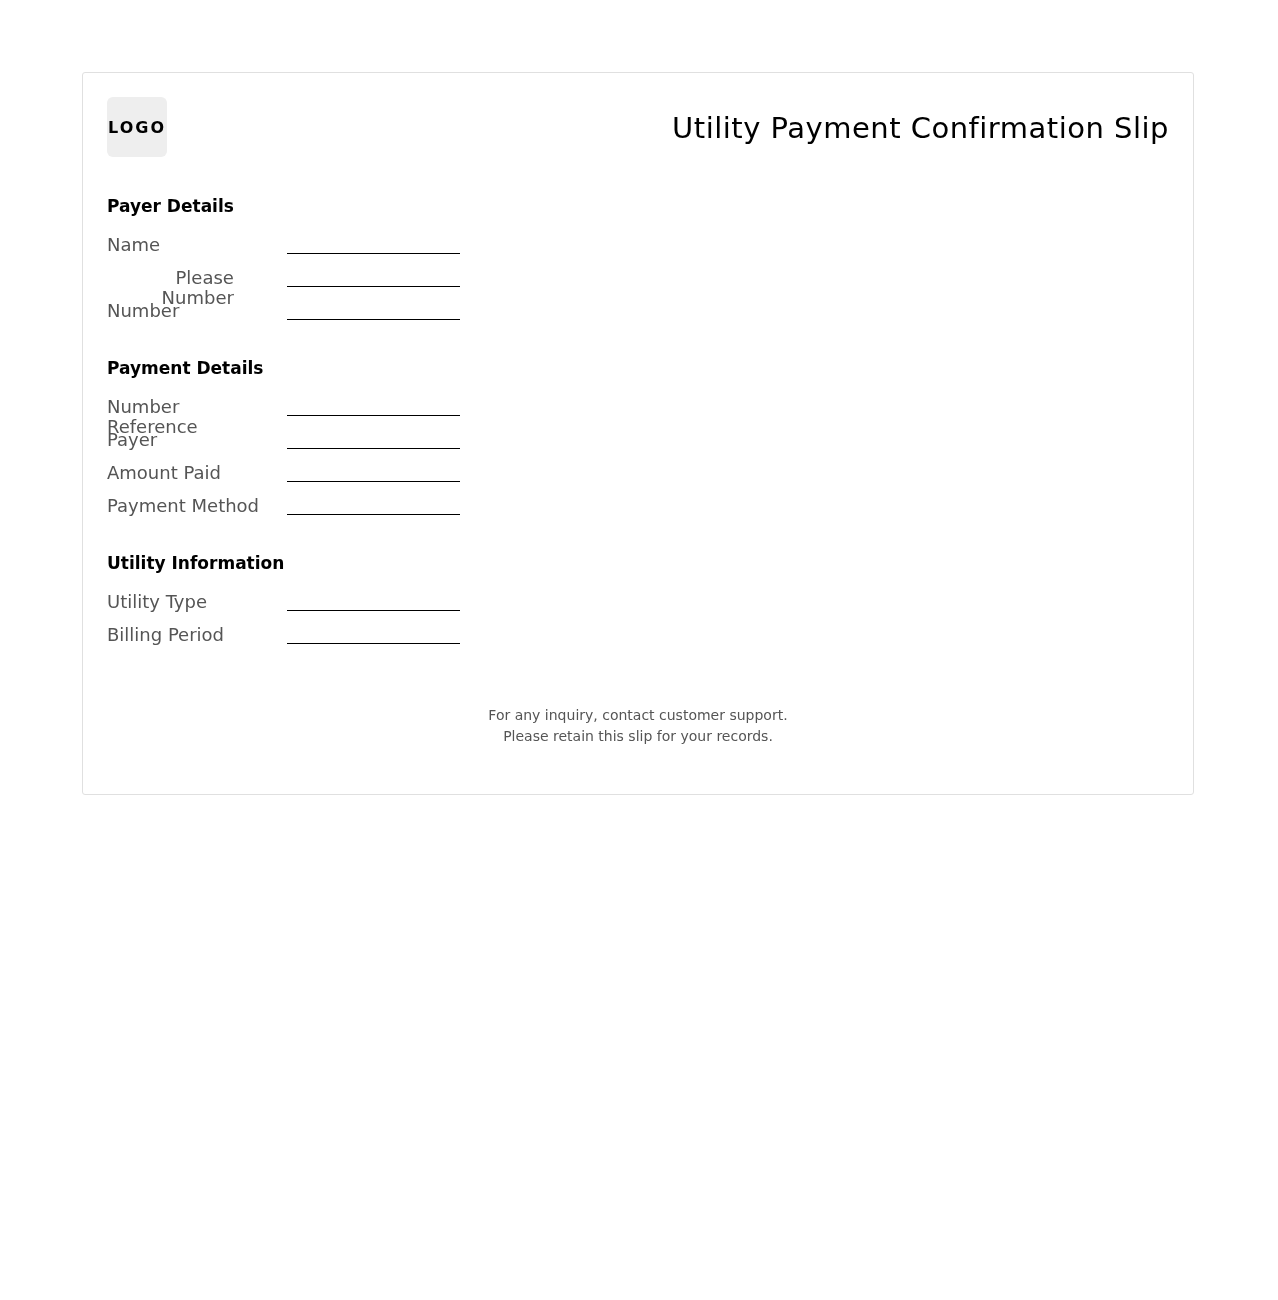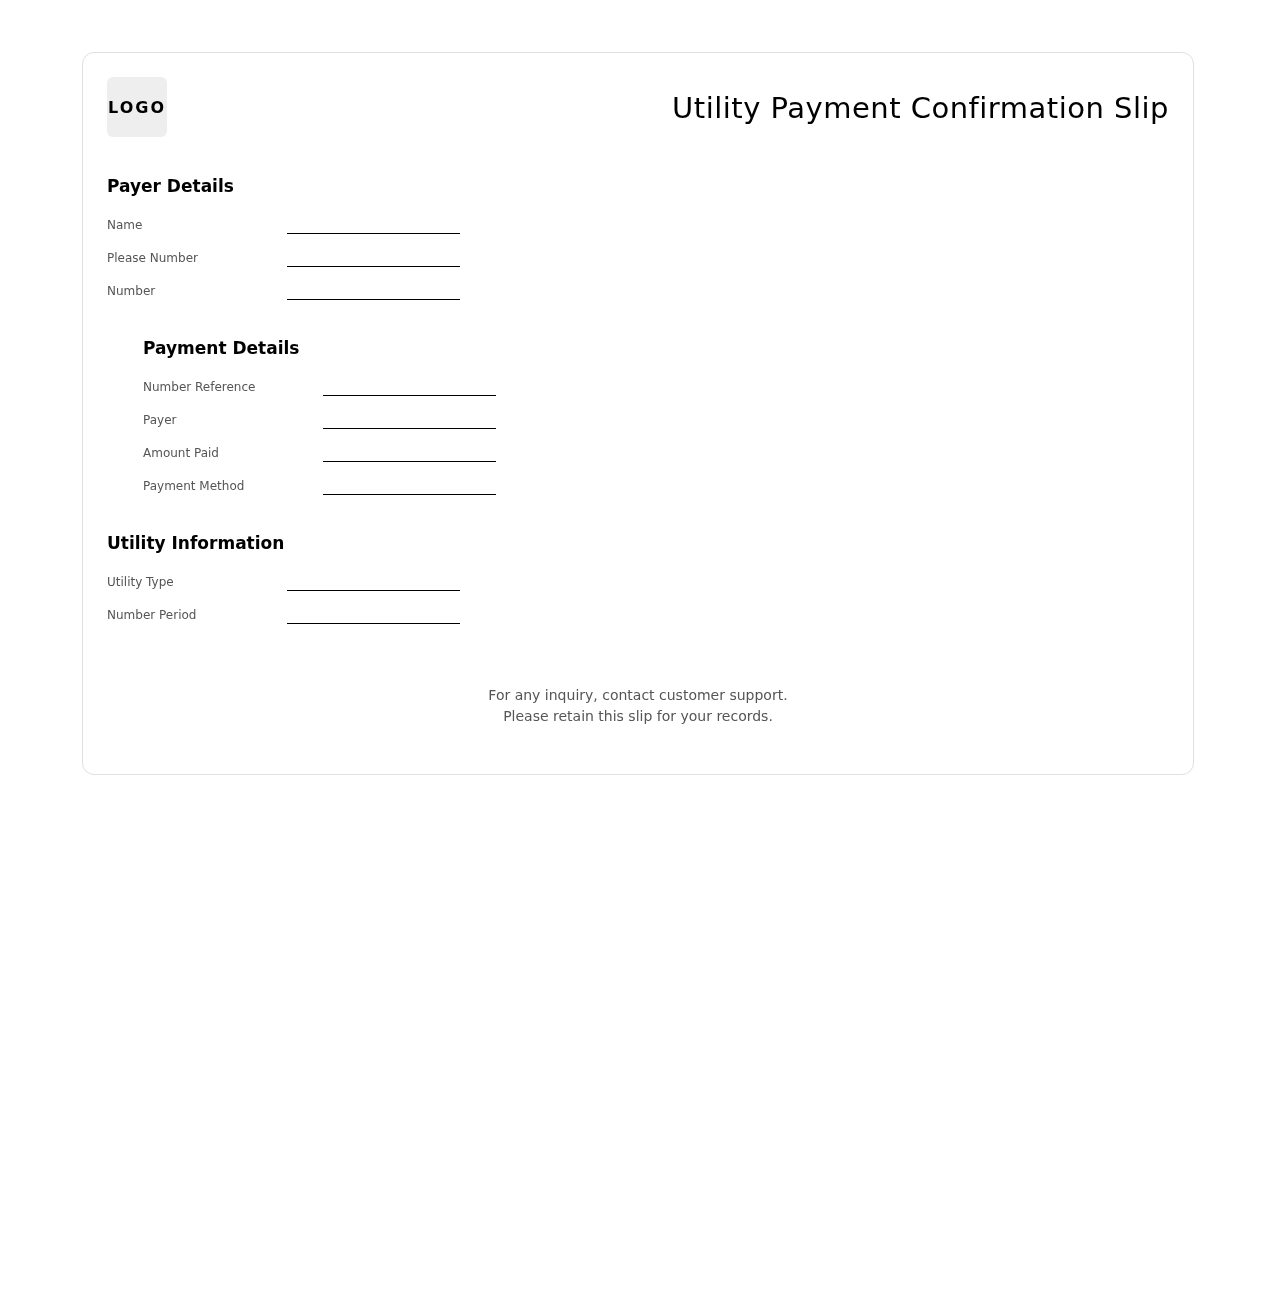--- a/index.html
+++ b/index.html
@@ -1,34 +1,34 @@
 <!DOCTYPE html>
 <html><head>
 <meta charset="utf-8">
 <style>
   html, body { margin: 0; padding: 0; background: #ffffff; }
   body { width: 1278px; height: 1300px; font-family: "DejaVu Sans", sans-serif; color: #000; }
   .card {
-    position: absolute; left: 82px; top: 52px; width: 1112px; height: 723px;
-    border: 1px solid #e0e0e0; border-radius: 12px; box-sizing: border-box; background: #fff;
+    position: absolute; left: 82px; top: 72px; width: 1112px; height: 723px;
+    border: 1px solid #e0e0e0; border-radius: 3px; box-sizing: border-box; background: #fff;
   }
   .header { position: absolute; left: 24px; top: 24px; right: 24px; height: 60px; }
   .logo {
     position: absolute; left: 0; top: 0; width: 60px; height: 60px; background: #eeeeee;
     border-radius: 6px; display: flex; align-items: center; justify-content: center;
     font-weight: bold; font-size: 16px; letter-spacing: 2px;
   }
   .title {
     position: absolute; right: 0; top: 14px; font-size: 29px; font-weight: normal; letter-spacing: 0.5px;
     white-space: nowrap;
   }
   .section { position: absolute; left: 24px; }
   .section h2 { margin: 0; font-size: 17px; font-weight: bold; height: 22px; line-height: 22px; }
   .row { position: relative; height: 33px; }
-  .label { position: absolute; left: 0; top: 0; font-size: 12px; color: #555; line-height: 20px; }
+  .label { position: absolute; left: 0; top: 0; font-size: 18px; color: #555; line-height: 20px; }
   .line { position: absolute; left: 180px; top: 4px; width: 173px; border-bottom: 1px solid #000; height: 14px; }
   .footer { position: absolute; left: 0; right: 0; top: 616px; text-align: center; }
   .footer .main { font-size: 16px; line-height: 24px; letter-spacing: 0.2px; }
   .footer .sub { margin-top: 16px; font-size: 14px; color: #555; line-height: 21px; }
 </style>
 </head>
 <body>
 
 <div class="card">
   <div class="header">
@@ -46,21 +46,21 @@
     <div class="row">
       <span class="label">Please Number</span>
       <span class="line"></span>
     </div>
     <div class="row">
       <span class="label">Number</span>
       <span class="line"></span>
     </div>
   </div>
 
-  <div class="section" style="top:284px;margin-left:36px;">
+  <div class="section" style="top:284px;">
     <h2>Payment Details</h2>
     <div style="height:18px"></div>
     <div class="row">
       <span class="label">Number Reference</span>
       <span class="line"></span>
     </div>
     <div class="row">
       <span class="label">Payer</span>
       <span class="line"></span>
     </div>
@@ -75,21 +75,21 @@
   </div>
 
   <div class="section" style="top:479px;">
     <h2>Utility Information</h2>
     <div style="height:18px"></div>
     <div class="row">
       <span class="label">Utility Type</span>
       <span class="line"></span>
     </div>
     <div class="row">
-      <span class="label">Number Period</span>
+      <span class="label">Billing Period</span>
       <span class="line"></span>
     </div>
   </div>
 
   <div class="footer">
     <div class="sub">
       <div>For any inquiry, contact customer support.</div>
       <div>Please retain this slip for your records.</div>
     </div>
   </div>

